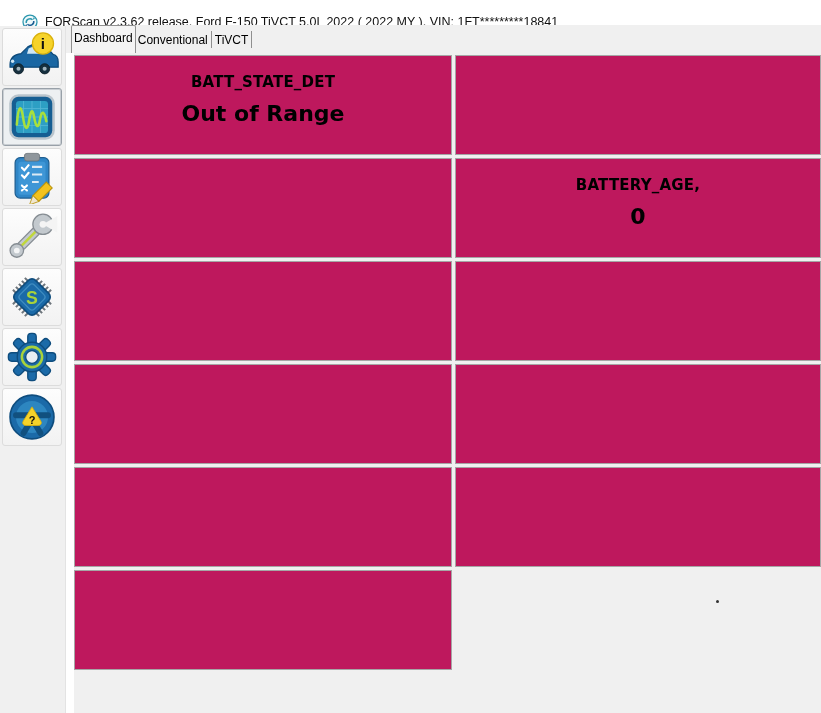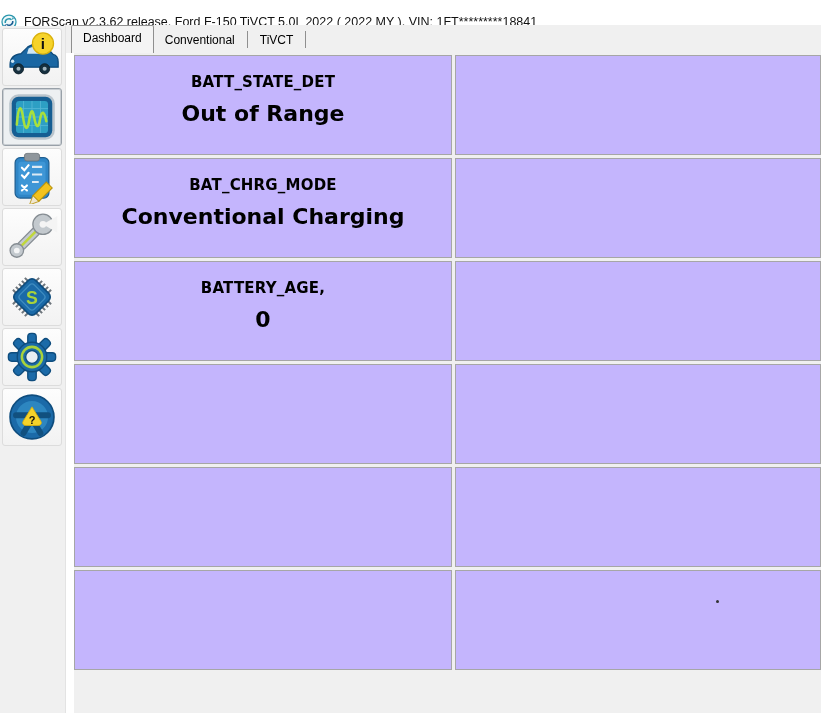--- a/index.html
+++ b/index.html
@@ -5,21 +5,21 @@
   html,body { margin:0; padding:0; }
   body {
     width:821px; height:713px; position:relative; overflow:hidden;
     background:#ffffff; font-family:"Liberation Sans", sans-serif;
     -webkit-font-smoothing:antialiased;
   }
 
   
   .titlebar {
     position:absolute; left:0; top:10px; width:821px; height:23px;
-    display:flex; align-items:center; gap:7px; padding-left:1px; box-sizing:border-box;
+    display:flex; align-items:center; gap:7px; padding-left:22px; box-sizing:border-box;
     background:#ffffff;
   }
   .titlebar .app-title { font-size:12.5px; color:#111; white-space:nowrap; }
   .titlebar svg { display:block; }
 
   
   .sidebar {
     position:absolute; left:0; top:26px; width:66px; bottom:0;
     background:#f0f0f0; padding-top:2px; box-sizing:border-box;
     border-right:1px solid #e3e3e3;
@@ -37,41 +37,41 @@
   }
   .side-btn svg { display:block; }
 
   
   .tabbar {
     position:absolute; left:66px; right:0; top:25px; height:28px;
     background:#f0f0f0; display:flex; align-items:flex-end;
     padding-left:5px; box-sizing:border-box;
   }
   .tab {
-    font-size:12px; color:#000; padding:4px 11px 6px; cursor:pointer; white-space:nowrap;
+    font-size:12px; color:#000; padding:4px 2px 6px; cursor:pointer; white-space:nowrap;
   }
   .tab.active {
     border:1px solid #8f8f8f; border-bottom:none;
     border-radius:2px 2px 0 0; background:#f4f4f4;
     padding-top:5px; padding-bottom:8px; margin-bottom:0;
   }
   .tab-sep { width:1px; height:17px; background:#8f8f8f; margin:0 1px 5px 1px; }
 
   
   .content {
     position:absolute; left:66px; right:0; top:53px; bottom:0;
     background:#ffffff; overflow:hidden;
   }
   .grid {
     position:absolute; left:8px; top:0; right:0; height:730px;
     background:#f0f0f0; padding-top:2px; box-sizing:border-box;
     display:grid; grid-template-columns:378px 1fr; grid-auto-rows:100px; gap:3px;
   }
   .cell {
-    background:#c4b5fd; border:1px solid #a6a6a6; box-sizing:border-box;
+    background:#be185d; border:1px solid #a6a6a6; box-sizing:border-box;
     display:flex; flex-direction:column; align-items:center; overflow:hidden;
   }
   .cell .param {
     margin-top:17px; line-height:18px;
     font-family:"DejaVu Sans", sans-serif; font-weight:bold; font-size:15px;
     letter-spacing:0.2px; color:#000;
   }
   .cell .value {
     margin-top:9px; line-height:27px;
     font-family:"DejaVu Sans", sans-serif; font-weight:bold; font-size:22px;
@@ -204,24 +204,20 @@
     <div class="cell">
       <div class="param">BATT_STATE_DET</div>
       <div class="value">Out of Range</div>
     </div>
     <div class="cell">
       <div class="param"></div>
       <div class="value"></div>
     </div>
 
     <div class="cell">
-      <div class="param">BAT_CHRG_MODE</div>
-      <div class="value">Conventional Charging</div>
-    </div>
-    <div class="cell">
       <div class="param"></div>
       <div class="value"></div>
     </div>
 
     <div class="cell">
       <div class="param">BATTERY_AGE,</div>
       <div class="value">0</div>
     </div>
     <div class="cell">
       <div class="param"></div>

